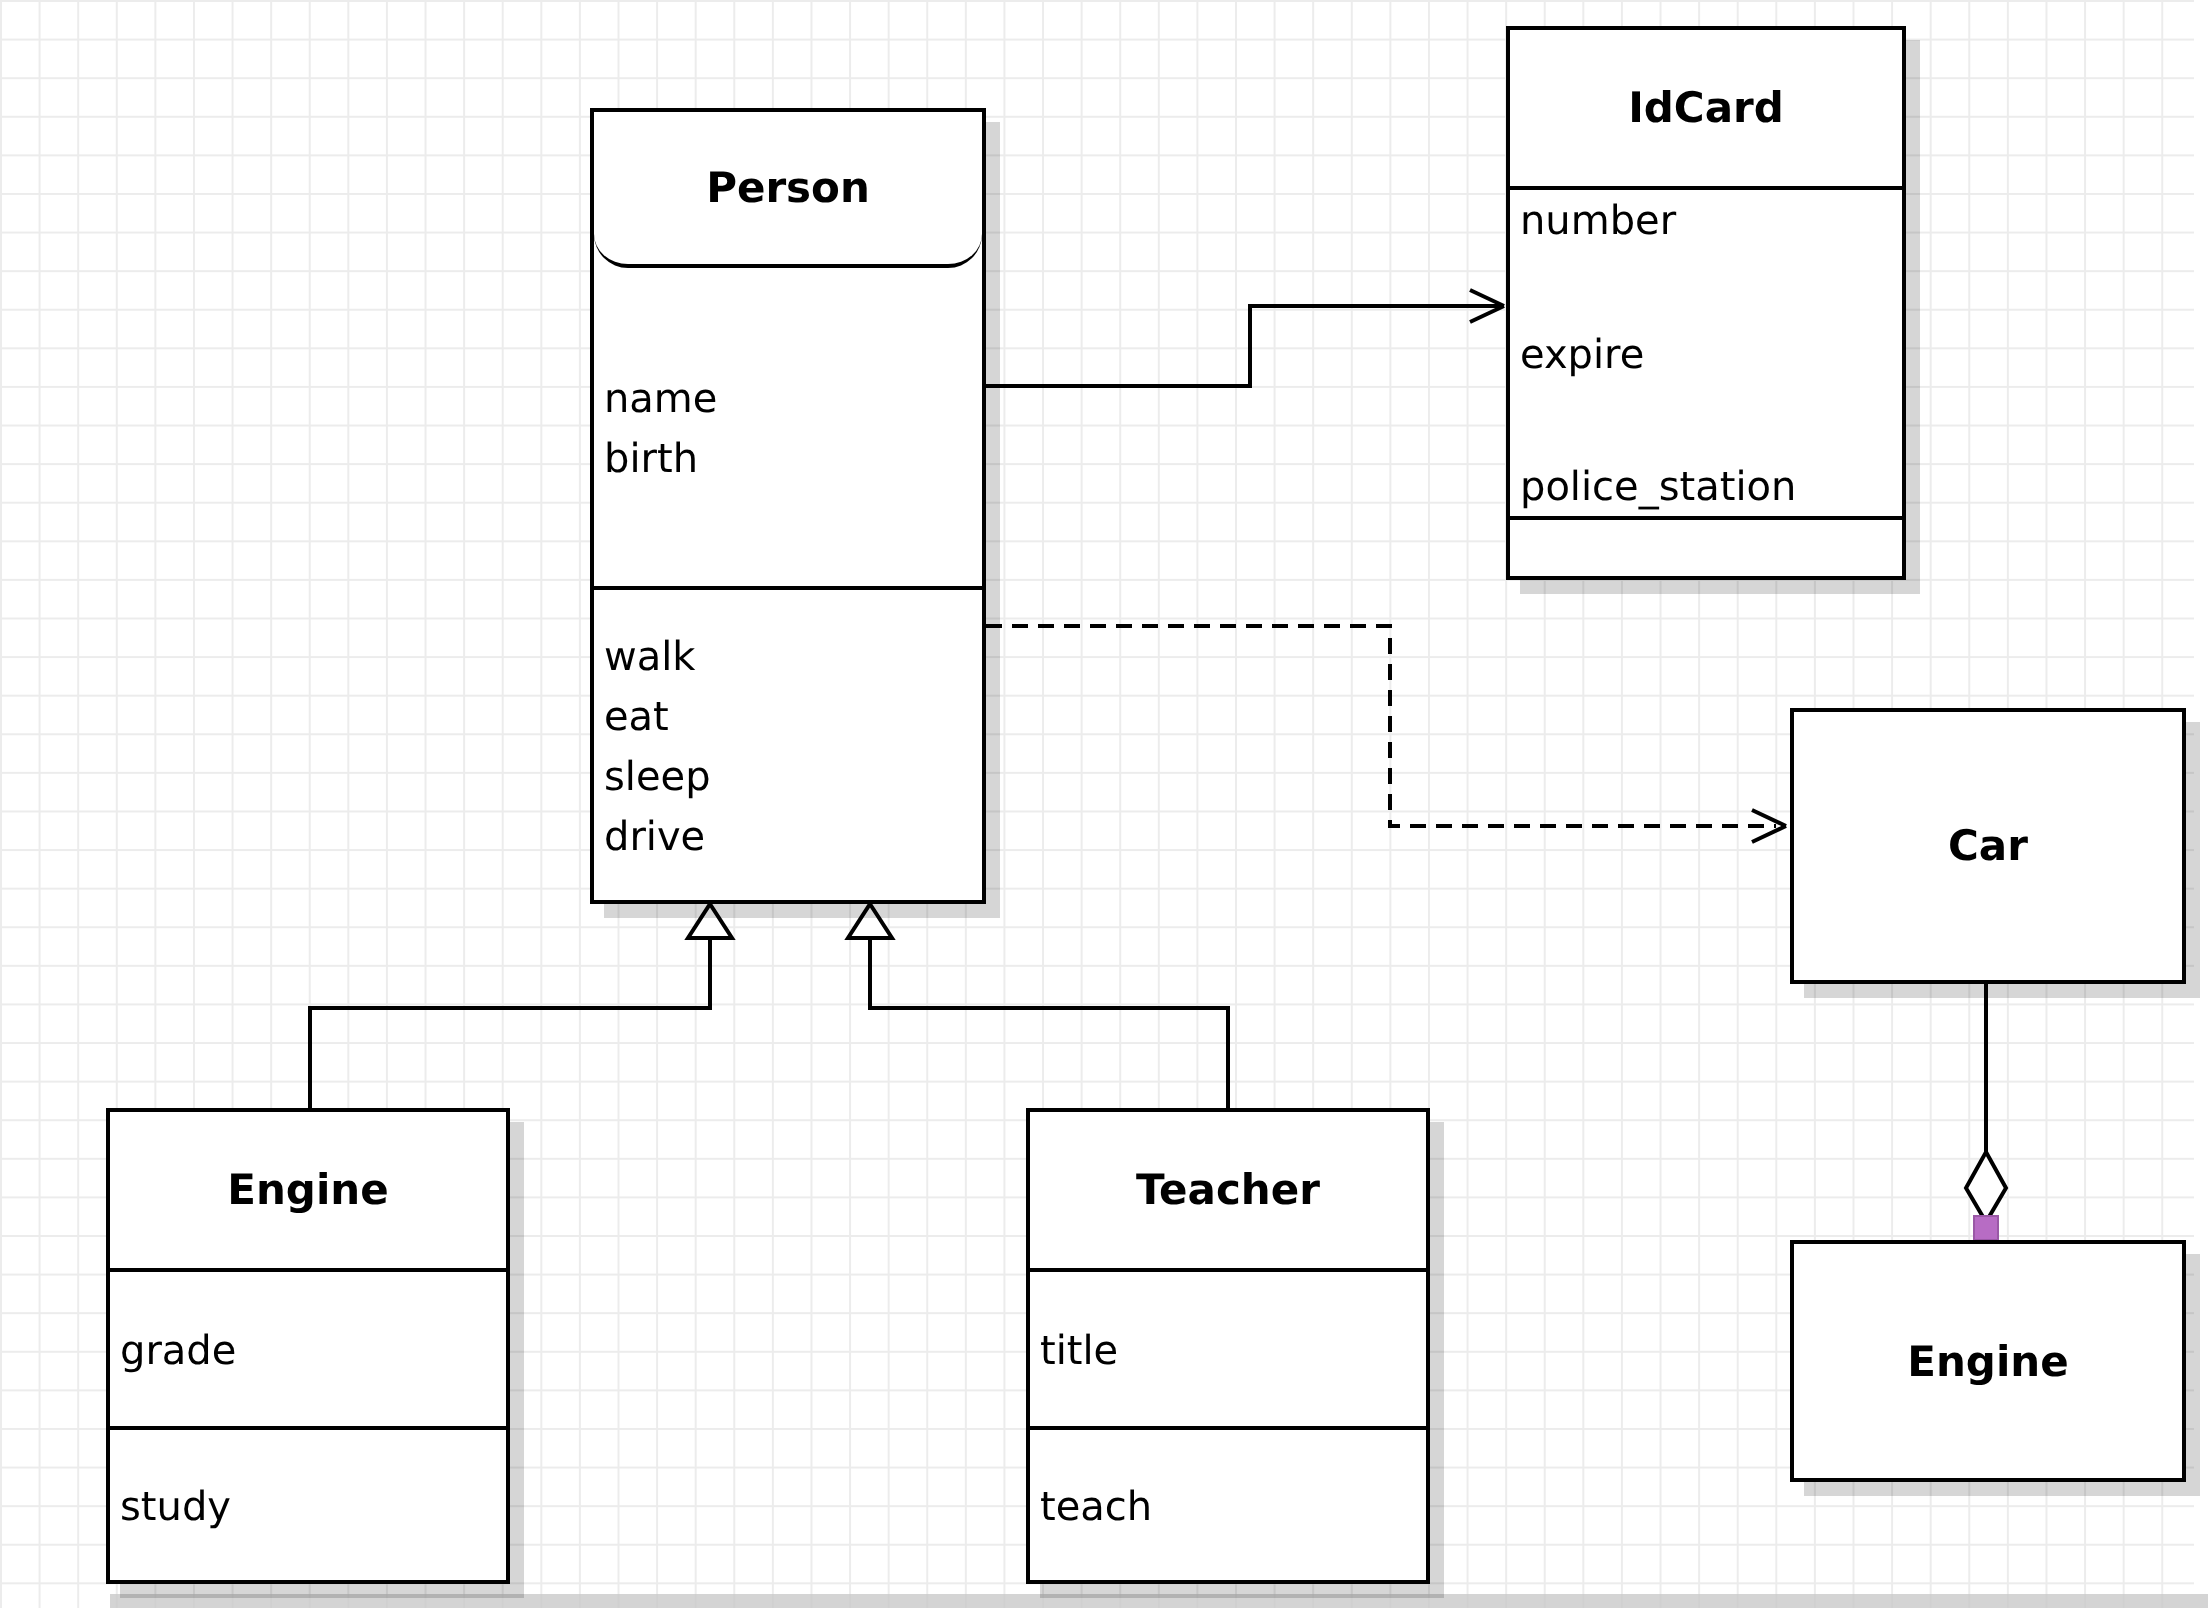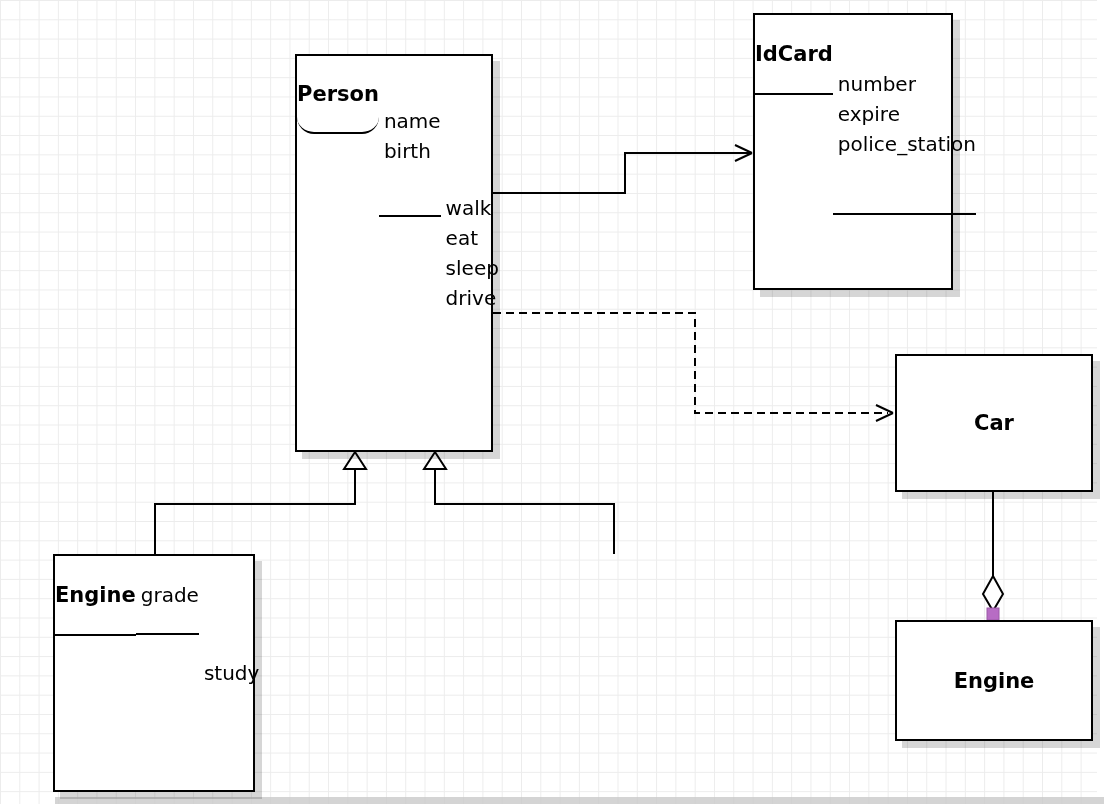--- a/index.html
+++ b/index.html
@@ -53,20 +53,21 @@
     stroke: #9a58a6;
     stroke-width: 1px;
   }
   .uml-class {
     position: absolute;
     box-sizing: border-box;
     background: #ffffff;
     border: 2px solid #000;
     box-shadow: 7px 7px 0 rgba(0,0,0,0.16);
     display: flex;
+    flex-direction: column;
   }
   .uml-title {
     box-sizing: border-box;
     display: flex;
     align-items: center;
     justify-content: center;
     font-weight: 700;
     font-size: 21px;
     color: #000;
     flex: 0 0 auto;
@@ -135,21 +136,21 @@
     <div class="uml-compartment" style="flex:1 1 auto;">
       <div>walk</div>
       <div>eat</div>
       <div>sleep</div>
       <div>drive</div>
     </div>
   </div>
 
   <div class="uml-class" style="left:753px; top:13px; width:200px; height:277px;">
     <div class="uml-title with-divider" style="height:80px;">IdCard</div>
-    <div class="uml-compartment with-divider" style="height:200px;">
+    <div class="uml-compartment with-divider" style="height:165px;justify-content:space-between;">
       <div>number</div>
       <div>expire</div>
       <div>police_station</div>
     </div>
     <div class="uml-compartment" style="flex:1 1 auto;"></div>
   </div>
 
   <div class="uml-class" style="left:895px; top:354px; width:198px; height:138px;">
     <div class="uml-title uml-single">Car</div>
   </div>
@@ -161,14 +162,23 @@
   <div class="uml-class" style="left:53px; top:554px; width:202px; height:238px;">
     <div class="uml-title with-divider" style="height:80px;">Engine</div>
     <div class="uml-compartment with-divider" style="height:79px;">
       <div>grade</div>
     </div>
     <div class="uml-compartment" style="flex:1 1 auto;">
       <div>study</div>
     </div>
   </div>
 
+  <div class="uml-class" style="left:513px; top:554px; width:202px; height:238px;">
+    <div class="uml-title with-divider" style="height:80px;">Teacher</div>
+    <div class="uml-compartment with-divider" style="height:79px;">
+      <div>title</div>
+    </div>
+    <div class="uml-compartment" style="flex:1 1 auto;">
+      <div>teach</div>
+    </div>
+  </div>
 
 </div>
 
 </body></html>

